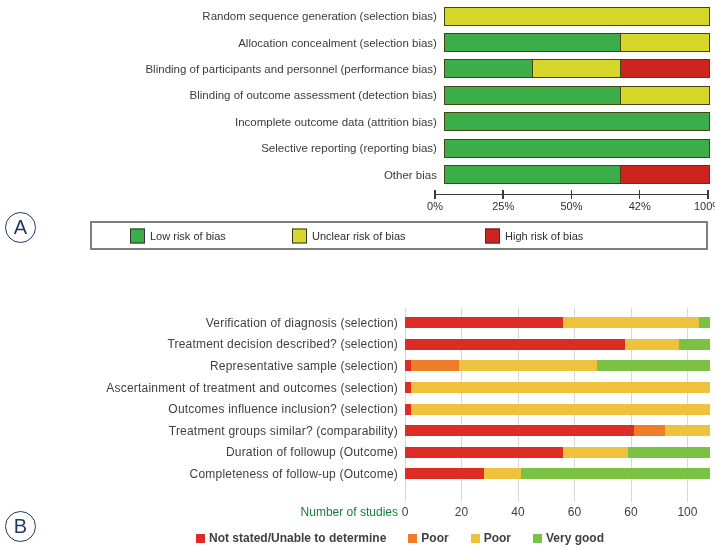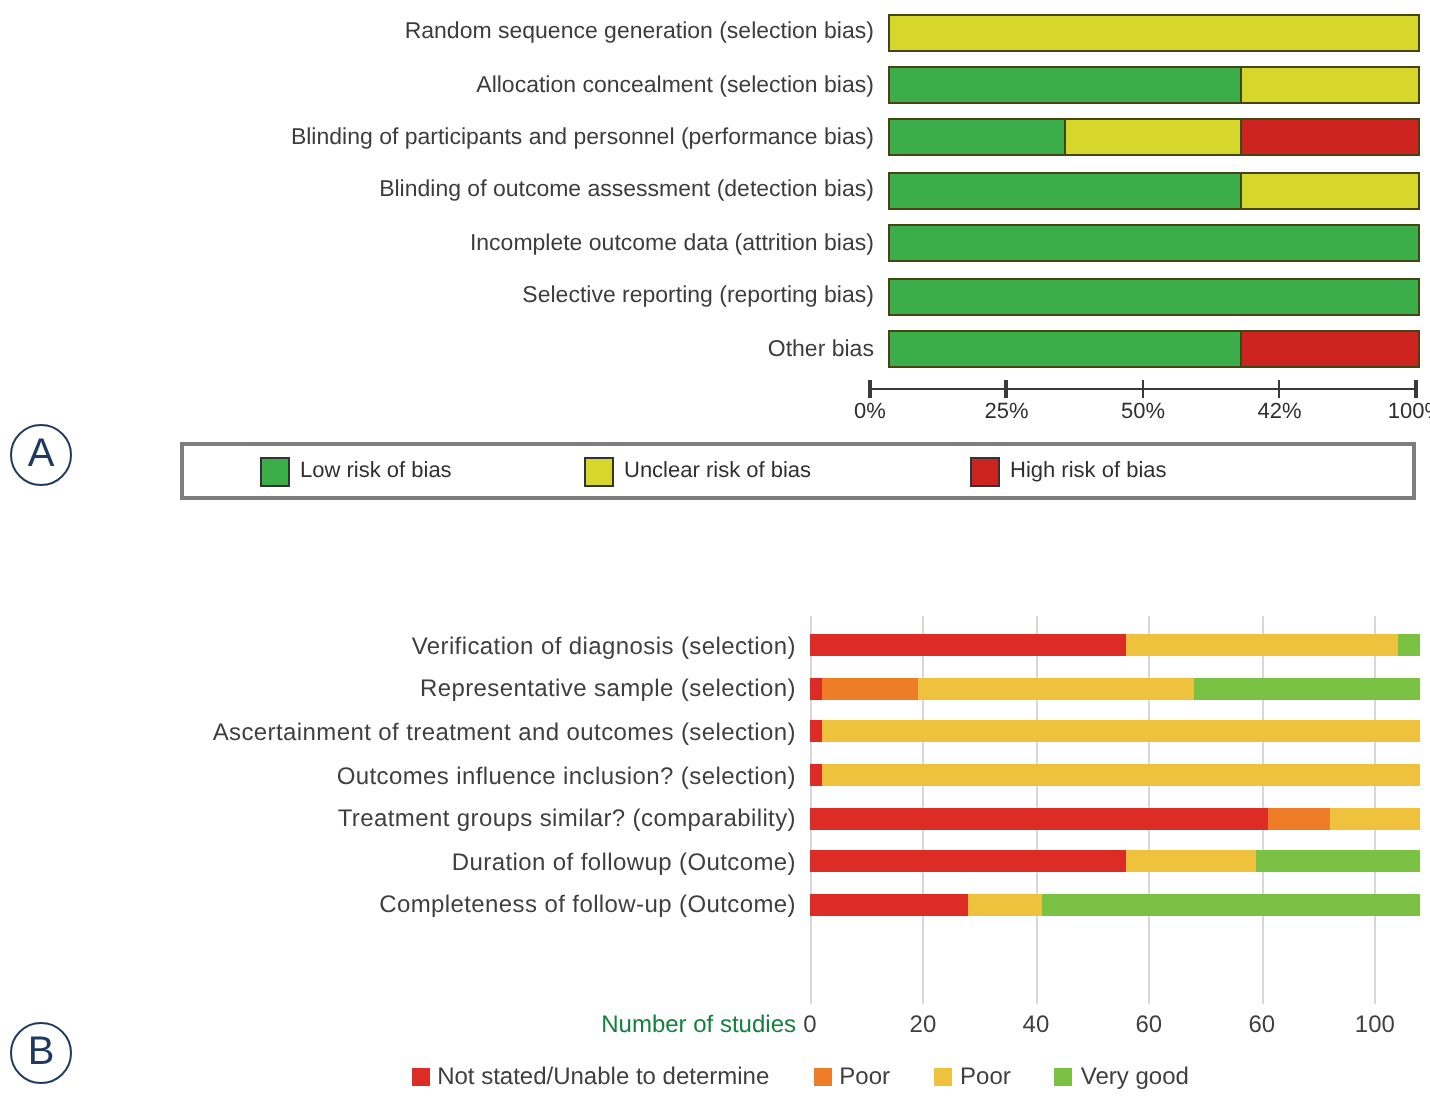--- a/index.html
+++ b/index.html
@@ -58,21 +58,21 @@
   .axisB-num{
     position:absolute;top:505px;transform:translateX(-50%);
     font-size:12px;color:#3f3f3f;
   }
   .axisB-label{
     position:absolute;left:278px;top:505px;width:120px;text-align:right;
     font-size:12px;color:#15803d;white-space:nowrap;
   }
   .legendB{
     position:absolute;left:90px;top:531px;width:620px;
-    display:flex;justify-content:center;align-items:center;gap:22px;
+    display:flex;justify-content:center;align-items:center;gap:22px;font-weight:bold;
   }
   .legendB-item{display:flex;align-items:center;}
   .legendB-swatch{width:9px;height:9px;margin-right:4px;flex:0 0 auto;}
   .legendB-label{font-size:12px;color:#3f3f3f;white-space:nowrap;}
 </style>
 </head>
 <body>
 
 <div class="canvas">
 
@@ -171,20 +171,28 @@
   <div class="rowsB" id="rowsB">
       <div class="rowB">
         <div class="labelB">Verification of diagnosis (selection)</div>
         <div class="barB">
           <div class="segB" style="width: 158.148px; background: rgb(221, 44, 38);"></div>
           <div class="segB" style="width: 135.556px; background: rgb(238, 194, 61);"></div>
           <div class="segB" style="width: 11.2963px; background: rgb(123, 193, 67);"></div>
         </div>
       </div>
       <div class="rowB">
+        <div class="labelB">Treatment decision described? (selection)</div>
+        <div class="barB">
+          <div class="segB" style="width: 220.278px; background: rgb(221, 44, 38);"></div>
+          <div class="segB" style="width: 53.6574px; background: rgb(238, 194, 61);"></div>
+          <div class="segB" style="width: 31.0648px; background: rgb(123, 193, 67);"></div>
+        </div>
+      </div>
+      <div class="rowB">
         <div class="labelB">Representative sample (selection)</div>
         <div class="barB">
           <div class="segB" style="width: 5.64815px; background: rgb(221, 44, 38);"></div>
           <div class="segB" style="width: 48.0093px; background: rgb(239, 125, 40);"></div>
           <div class="segB" style="width: 138.38px; background: rgb(238, 194, 61);"></div>
           <div class="segB" style="width: 112.963px; background: rgb(123, 193, 67);"></div>
         </div>
       </div>
       <div class="rowB">
         <div class="labelB">Ascertainment of treatment and outcomes (selection)</div>

